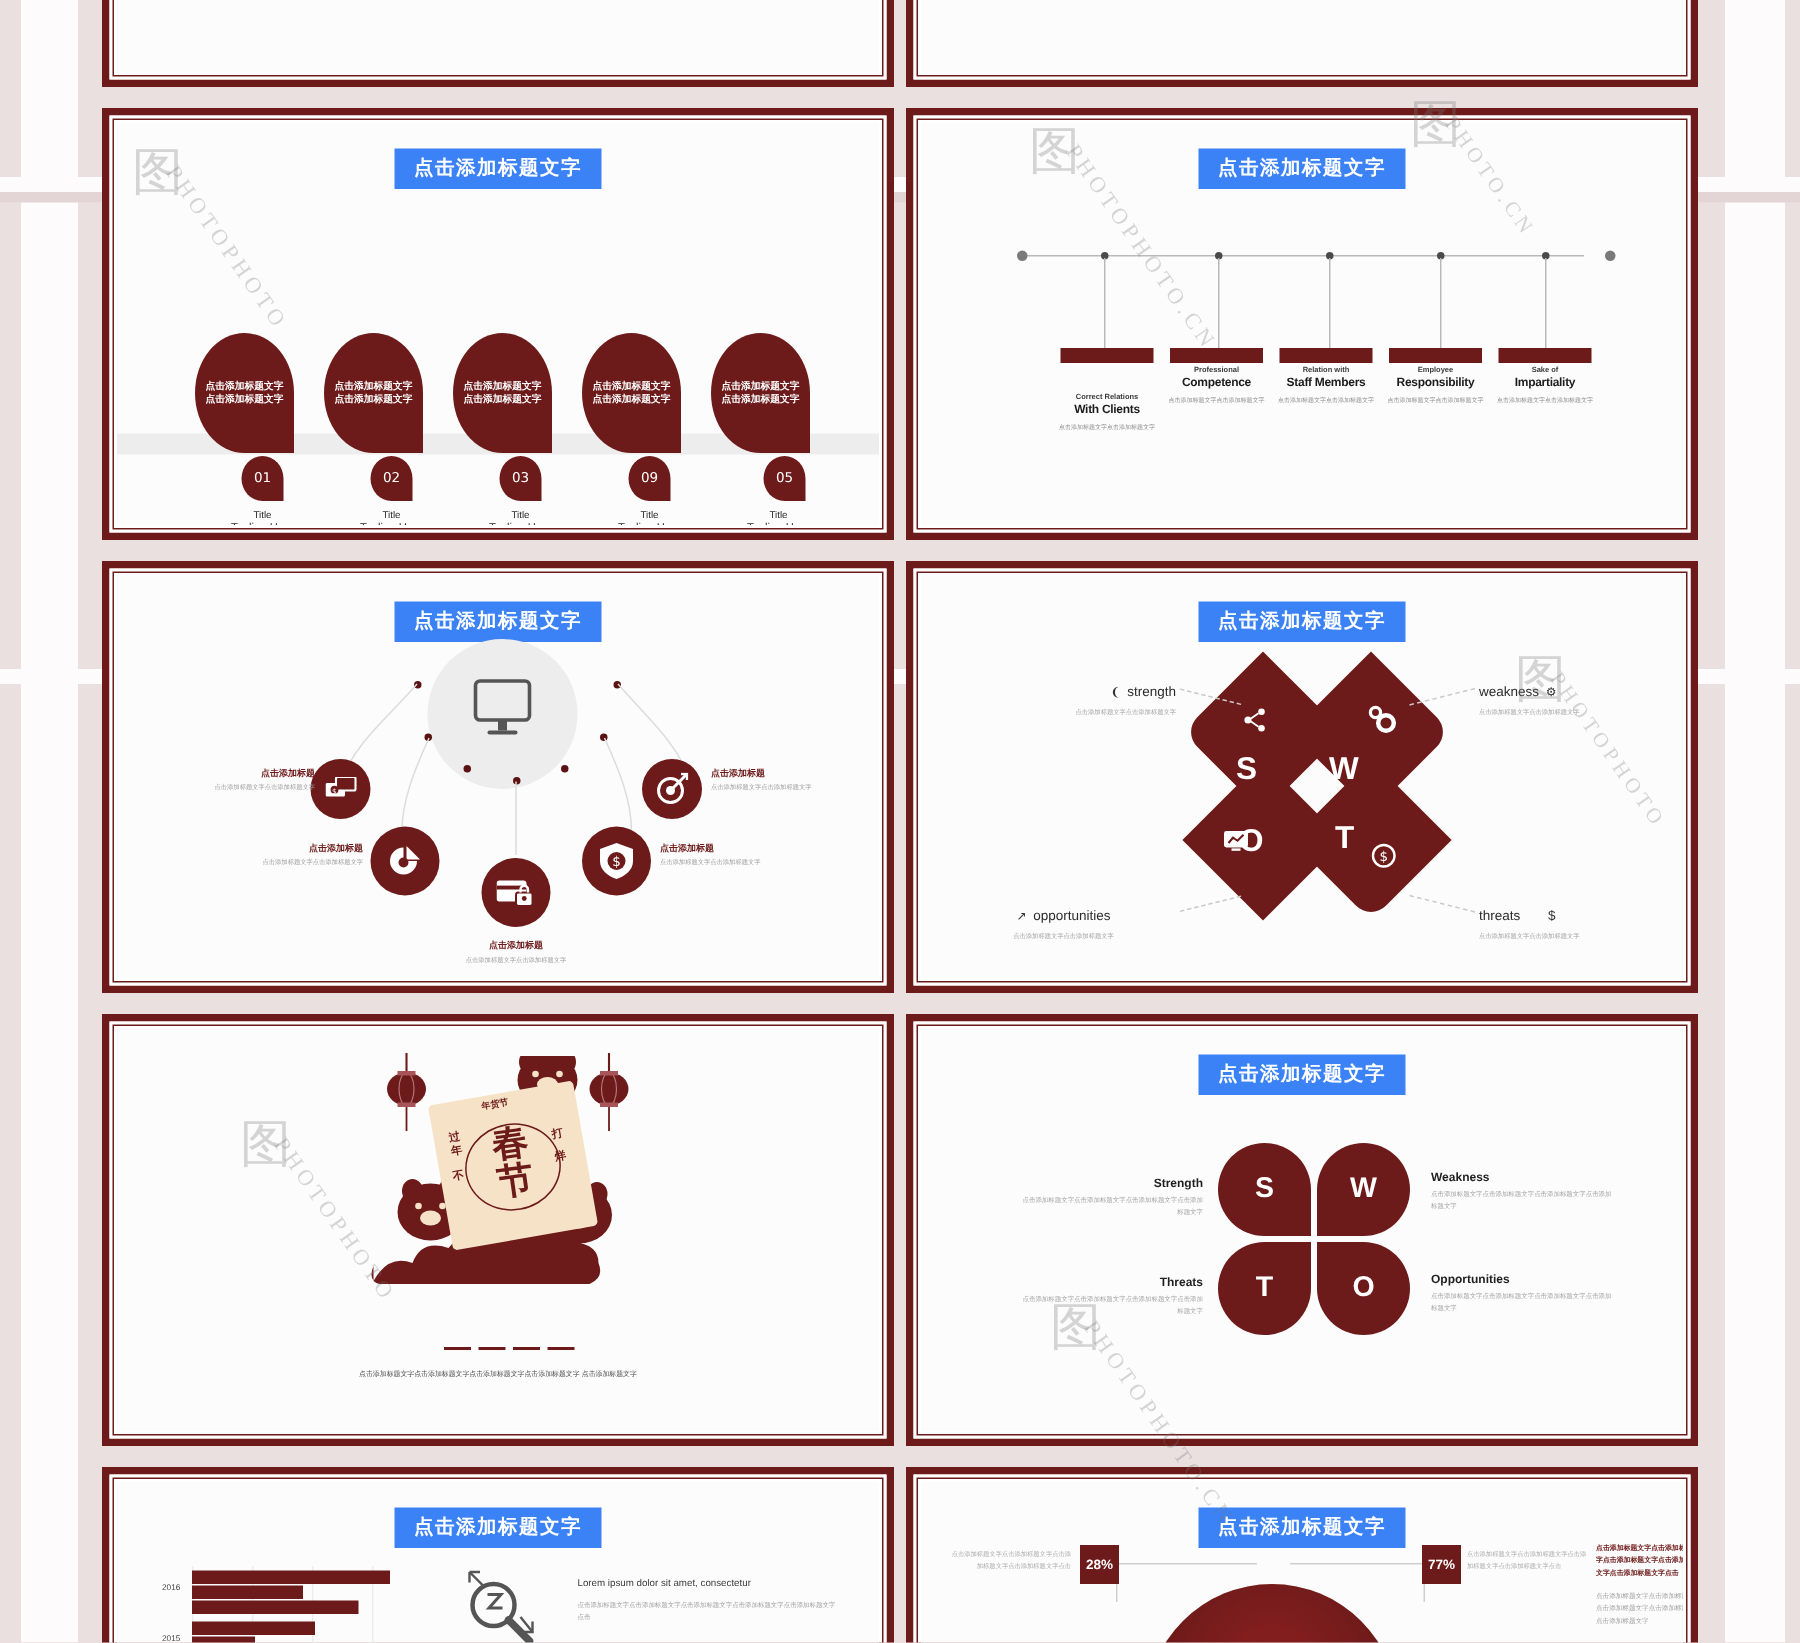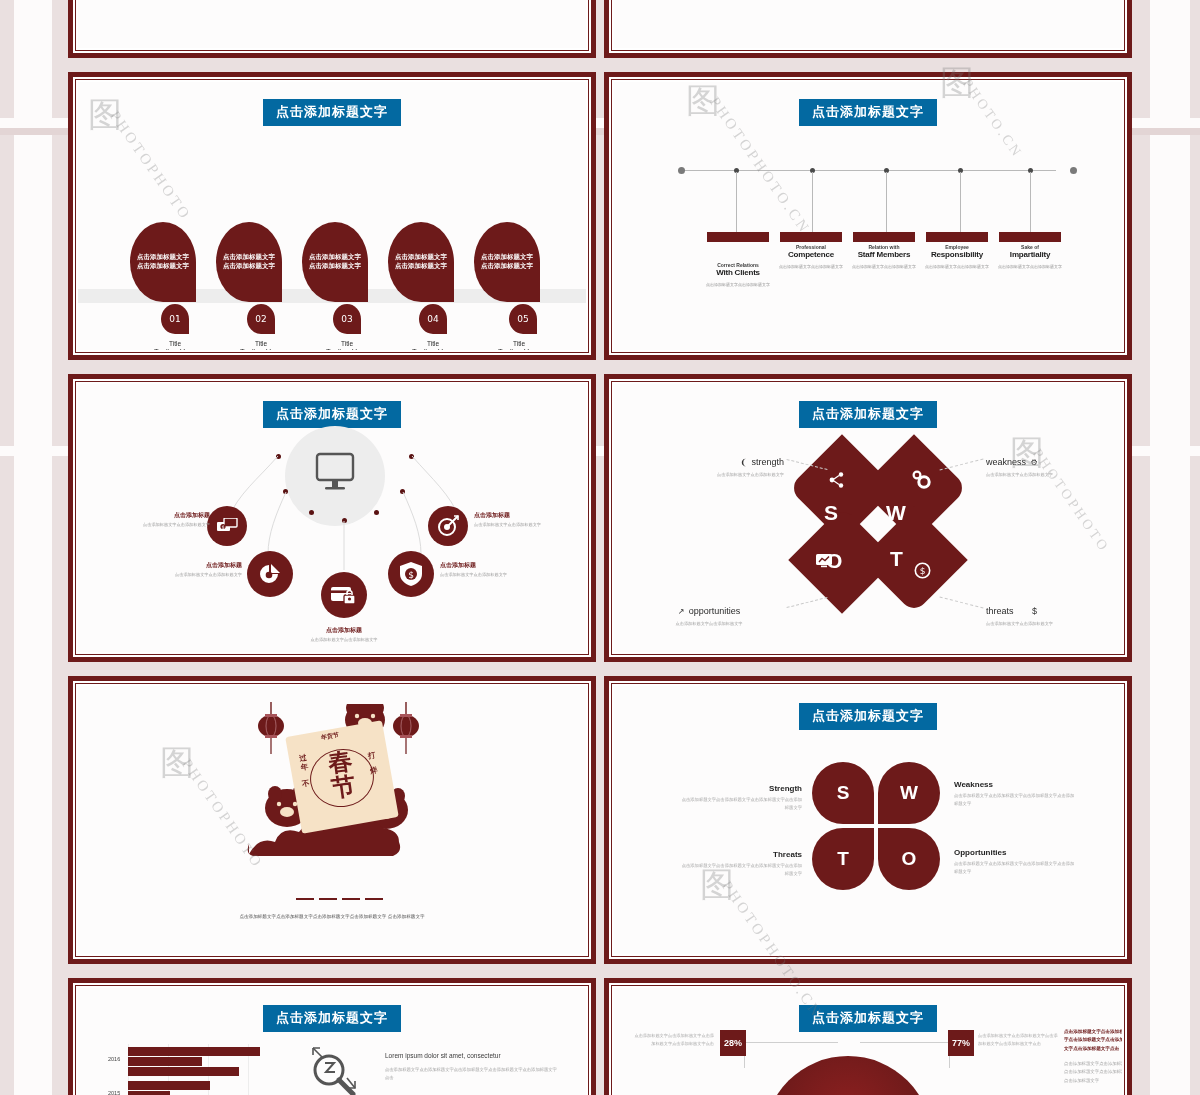--- a/index.html
+++ b/index.html
@@ -29,21 +29,21 @@
     outline:1px solid #6d1a1a;
     outline-offset:-3px;
     position:relative;
     overflow:hidden;
   }
   .slide .page { position:absolute; inset:3px; background:#fdfcfc; overflow:hidden; }
 
   
   .title-badge {
     position:absolute; left:50%; transform:translateX(-50%);
-    background:#0369a1; color:#fff;
+    background:#3b82f6; color:#fff;
     font-size:13px; font-weight:bold; letter-spacing:1px;
     padding:4px 13px 5px 13px;
     white-space:nowrap;
     font-family:"DejaVu Sans","Liberation Sans",sans-serif;
   }
 
   .cn { color:#8d8d8d; font-size:4px; line-height:1.5; text-align:center; font-family:"DejaVu Sans",sans-serif; }
 
   
   .tear {
@@ -170,21 +170,21 @@
 
         <div class="tear" style="left:52px;  top:140px;">点击添加标题文字点击添加标题文字</div>
         <div class="tear" style="left:138px; top:140px;">点击添加标题文字点击添加标题文字</div>
         <div class="tear" style="left:224px; top:140px;">点击添加标题文字点击添加标题文字</div>
         <div class="tear" style="left:310px; top:140px;">点击添加标题文字点击添加标题文字</div>
         <div class="tear" style="left:396px; top:140px;">点击添加标题文字点击添加标题文字</div>
 
         <div class="tear-sm" style="left:83px;  top:222px;">01</div>
         <div class="tear-sm" style="left:169px; top:222px;">02</div>
         <div class="tear-sm" style="left:255px; top:222px;">03</div>
-        <div class="tear-sm" style="left:341px; top:222px;">04</div>
+        <div class="tear-sm" style="left:341px; top:222px;">09</div>
         <div class="tear-sm" style="left:431px; top:222px;">05</div>
 
         <div class="numcap" style="left:54px; top:258px;">
           <div class="t1">Title</div>
           <div class="t2">Tagline Here</div>
 
         </div>
         <div class="numcap" style="left:140px; top:258px;">
           <div class="t1">Title</div>
           <div class="t2">Tagline Here</div>

